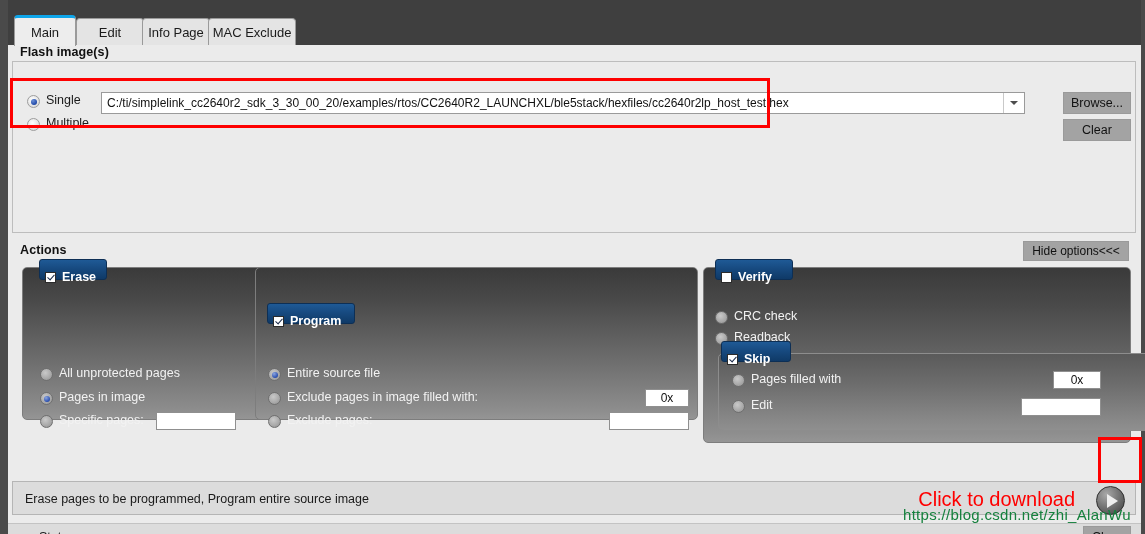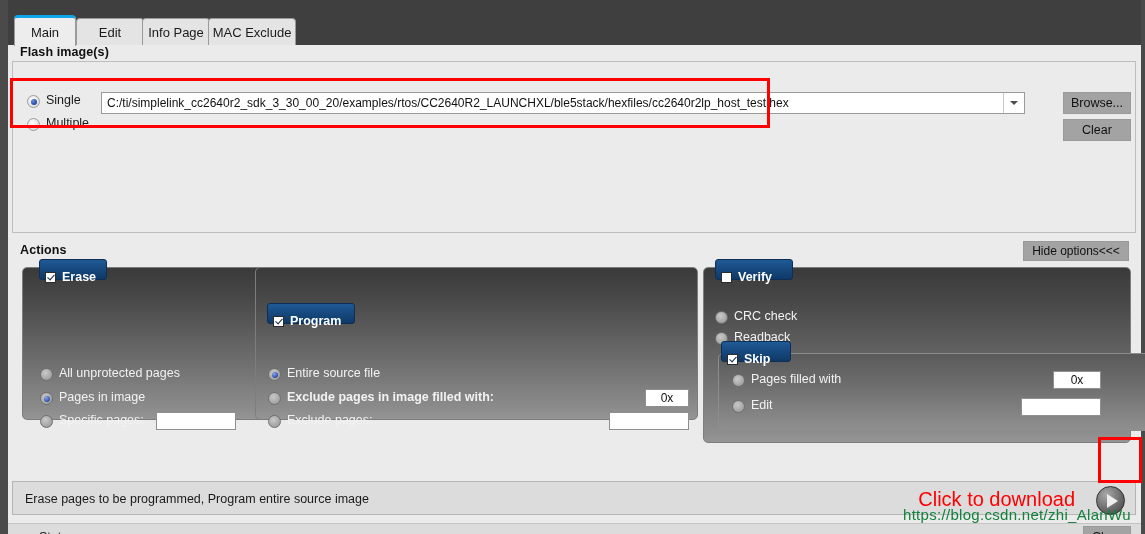--- a/index.html
+++ b/index.html
@@ -409,21 +409,21 @@
       <div class="panel-header" style="left:27px; top:18px; width:68px;">
         <span class="cbx checked"></span>
         <span>Erase</span>
       </div>
 
       <div class="panel program">
         <div class="radio dark on" style="position:absolute; left:12px; top:100px;"></div>
         <div class="radio-label onpanel" style="left:31px; top:98px;">Entire source file</div>
 
         <div class="radio dark" style="position:absolute; left:12px; top:124px;"></div>
-        <div class="radio-label onpanel" style="left:31px; top:122px;font-weight:bold;">Exclude pages in image filled with:</div>
+        <div class="radio-label onpanel" style="left:31px; top:122px;">Exclude pages in image filled with:</div>
 
         <div class="field" style="left:389px; top:121px; width:44px;">0x</div>
 
         <div class="radio dark" style="position:absolute; left:12px; top:147px;"></div>
         <div class="radio-label onpanel" style="left:31px; top:145px;">Exclude pages:</div>
 
         <div class="field lefttext" style="left:353px; top:144px; width:80px;"></div>
       </div>
       <div class="panel-header" style="left:255px; top:18px; width:88px;margin-top:44px;">
         <span class="cbx checked"></span>

